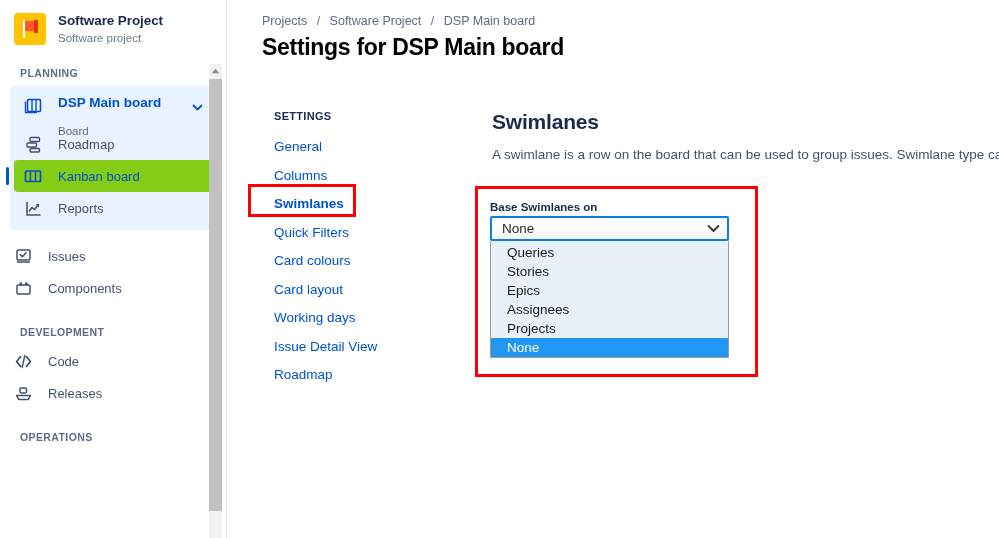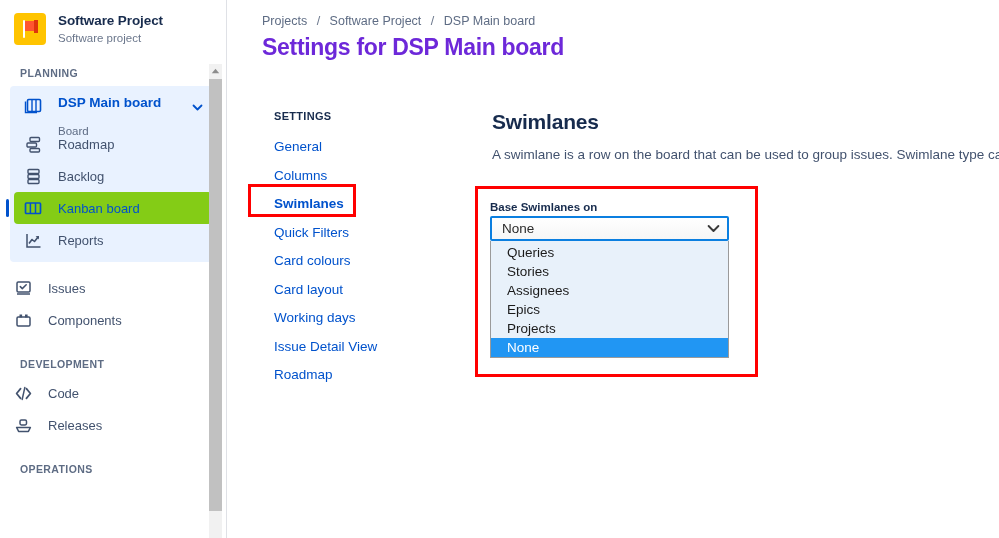--- a/index.html
+++ b/index.html
@@ -195,21 +195,21 @@
   .breadcrumb {
     font-size: 12.5px;
     color: #5e6c84;
     padding: 14px 0 0 34px;
   }
   .breadcrumb .crumb { color: #5e6c84; cursor: pointer; }
   .breadcrumb .sep { color: #6b778c; padding: 0 6px; }
   .page-title {
     font-size: 23px;
     font-weight: bold;
-    color: #6d28d9;
+    color: #000000;
     padding: 6px 0 0 34px;
     letter-spacing: -0.3px;
   }
 
   .settings-col {
     position: absolute;
     left: 46px;
     top: 110px;
     width: 190px;
   }
@@ -375,30 +375,20 @@
       <span class="nav-icon">
         <svg width="19" height="19" viewBox="0 0 19 19">
           <rect x="6" y="2.5" width="9.5" height="4" rx="1" fill="none" stroke="#42526e" stroke-width="1.4"></rect>
           <rect x="3" y="8" width="9.5" height="4" rx="1" fill="none" stroke="#42526e" stroke-width="1.4"></rect>
           <rect x="6" y="13.5" width="9.5" height="3.5" rx="1" fill="none" stroke="#42526e" stroke-width="1.4"></rect>
         </svg>
       </span>
       <span class="nav-label">Roadmap</span>
     </div>
 
-    <div class="nav-item sub">
-      <span class="nav-icon">
-        <svg width="19" height="19" viewBox="0 0 19 19">
-          <rect x="4" y="2.5" width="11" height="4" rx="1" fill="none" stroke="#42526e" stroke-width="1.4"></rect>
-          <rect x="4" y="7.5" width="11" height="4" rx="1" fill="none" stroke="#42526e" stroke-width="1.4"></rect>
-          <rect x="4" y="12.5" width="11" height="4" rx="1" fill="none" stroke="#42526e" stroke-width="1.4"></rect>
-        </svg>
-      </span>
-      <span class="nav-label">Backlog</span>
-    </div>
 
     <div class="nav-item sub selected">
       <span class="sel-bar"></span>
       <span class="nav-icon">
         <svg width="20" height="20" viewBox="0 0 20 20">
           <rect x="2.5" y="5" width="15" height="10.5" rx="1" fill="none" stroke="#0052cc" stroke-width="1.7"></rect>
           <line x1="7.4" y1="5" x2="7.4" y2="15.5" stroke="#0052cc" stroke-width="1.5"></line>
           <line x1="12.5" y1="5" x2="12.5" y2="15.5" stroke="#0052cc" stroke-width="1.5"></line>
         </svg>
       </span>
@@ -511,22 +501,22 @@
       <span>None</span>
       <span class="caret">
         <svg width="13" height="9" viewBox="0 0 13 9">
             <path d="M1.6 2 L6.5 7 L11.4 2" fill="none" stroke="#3a3a3a" stroke-width="1.9" stroke-linecap="round" stroke-linejoin="round"></path>
           </svg>
       </span>
     </div>
     <div class="select-list">
       <div class="select-option">Queries</div>
       <div class="select-option">Stories</div>
+      <div class="select-option">Epics</div>
       <div class="select-option">Assignees</div>
-      <div class="select-option">Epics</div>
       <div class="select-option">Projects</div>
       <div class="select-option highlighted">None</div>
     </div>
   </div>
 
   <div class="redbox" id="redbox-swimlanes-link"></div>
   <div class="redbox" id="redbox-dropdown"></div>
 </div>
 
 </body></html>

